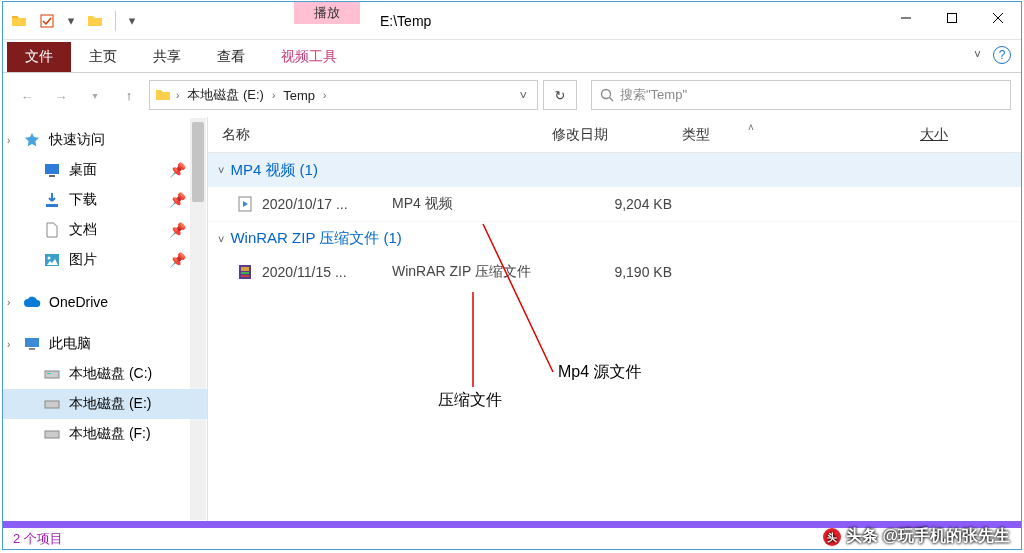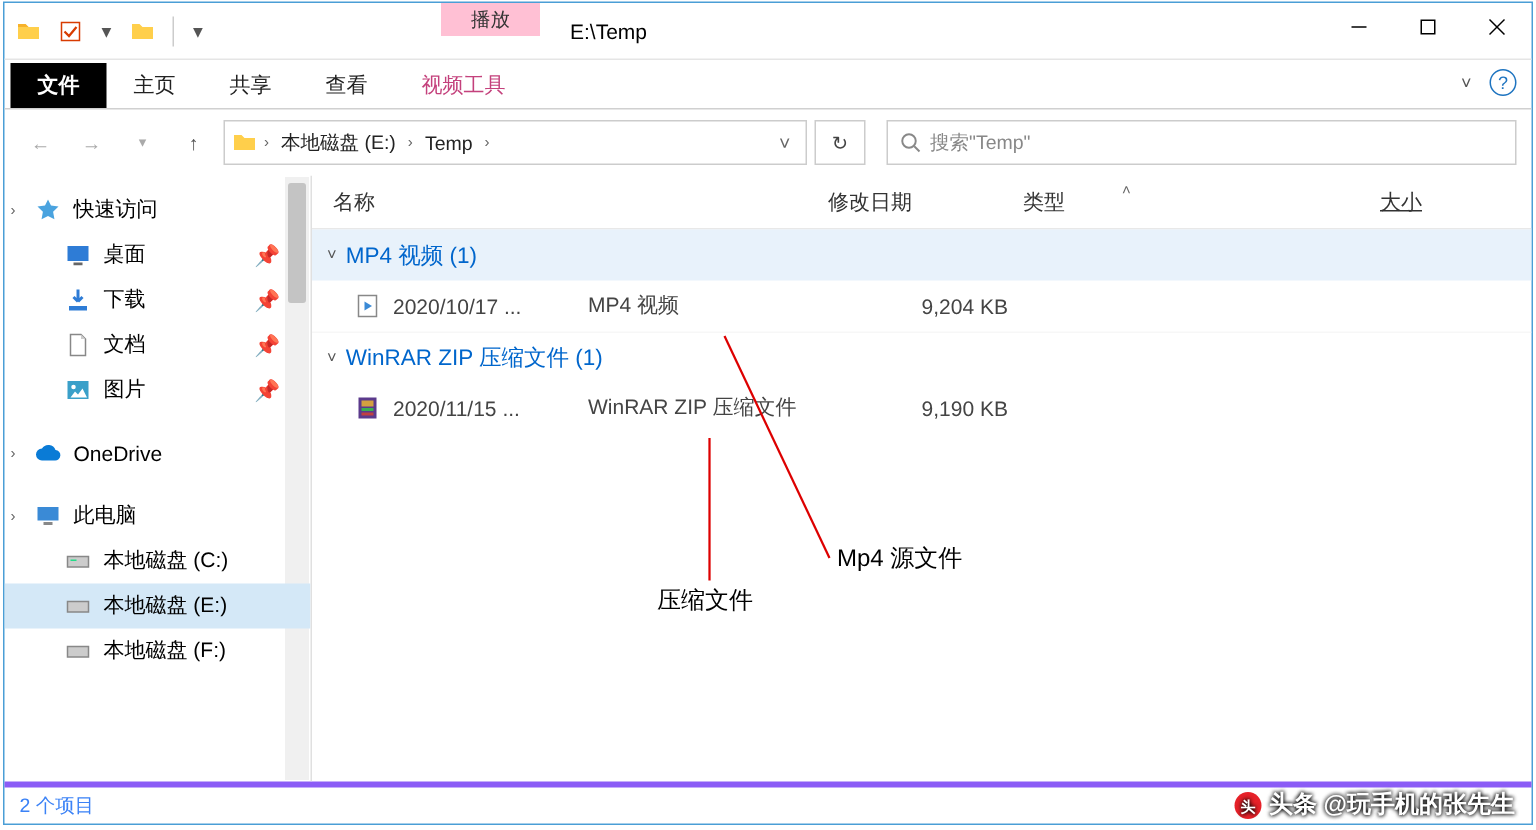--- a/index.html
+++ b/index.html
@@ -17,21 +17,21 @@
   .ribbon-context { margin-left: 150px; display: flex; flex-direction: column; align-items: center; justify-content: flex-start; }
   .ribbon-context .ctxlabel { background: #ffc0d4; color: #333; padding: 2px 20px; font-size: 13px; }
   .title-path { flex: 1; display: flex; align-items: center; padding-left: 20px; font-size: 14px; color: #000; }
   .winbtns { display: flex; }
   .winbtn { width: 46px; height: 32px; display: flex; align-items: center; justify-content: center; }
   .winbtn svg { width: 12px; height: 12px; stroke: #000; stroke-width: 1; fill: none; }
 
   
   .ribbon { height: 33px; display: flex; align-items: flex-end; border-bottom: 1px solid #d0d0d0; padding-left: 4px; position: relative; }
   .ribbon .tab { padding: 6px 18px; font-size: 14px; color: #222; }
-  .ribbon .tab.file { background: #000000; color: #fff; font-weight: bold; }
+  .ribbon .tab.file { background: #7f1d1d; color: #fff; }
   .ribbon .tab.ctx { color: #c4417c; }
   .ribbon .collapse { position: absolute; right: 40px; top: 8px; color: #555; font-size: 12px; }
   .ribbon .help { position: absolute; right: 10px; top: 6px; width: 18px; height: 18px; border: 1.5px solid #1e74c0; border-radius: 50%; color: #1e74c0; display: flex; align-items: center; justify-content: center; font-size: 12px; }
 
   
   .navbar { height: 44px; display: flex; align-items: center; padding: 0 10px; gap: 6px; }
   .navbtn { width: 28px; height: 28px; display: flex; align-items: center; justify-content: center; color: #aaa; }
   .navbtn.en { color: #555; }
   .addrbar { flex: 1; height: 30px; border: 1px solid #ccc; display: flex; align-items: center; padding: 0 4px; gap: 4px; }
   .addrbar .crumb { padding: 2px 4px; color: #222; font-size: 13px; }
@@ -66,21 +66,21 @@
   .group-hdr.first { border-top: none; background: #e8f2fb; }
   .filerow { display: flex; align-items: center; height: 34px; padding-left: 28px; font-size: 14px; }
   .filerow.ul .col-name-cell { text-decoration: underline; text-decoration-color: #d00; text-underline-offset: 4px; }
   .filerow .ic { margin-right: 8px; }
   .col-name-cell { width: 302px; }
   .col-date-cell { width: 130px; color: #444; }
   .col-type-cell { width: 200px; color: #444; }
   .col-size-cell { width: 100px; text-align: right; padding-right: 20px; color: #444; }
 
   
-  .status { height: 28px; border-top: 4px solid #8b5cf6; display: flex; align-items: center; padding: 0 10px; font-size: 13px; color: #3b82f6; }
+  .status { height: 28px; border-top: 7px solid #8b5cf6; display: flex; align-items: center; padding: 0 10px; font-size: 13px; color: #a21caf; }
 
   
   .anno { position: absolute; font-size: 16px; color: #000; pointer-events: none; }
   .aline { position: absolute; pointer-events: none; }
 
   
   .wm { position: absolute; right: 14px; bottom: 6px; font-size: 16px; color: #fff; font-weight: bold; text-shadow: 0 0 3px #000, 0 0 3px #000; display: flex; align-items: center; gap: 4px; }
 </style>
 </head>
 <body>

